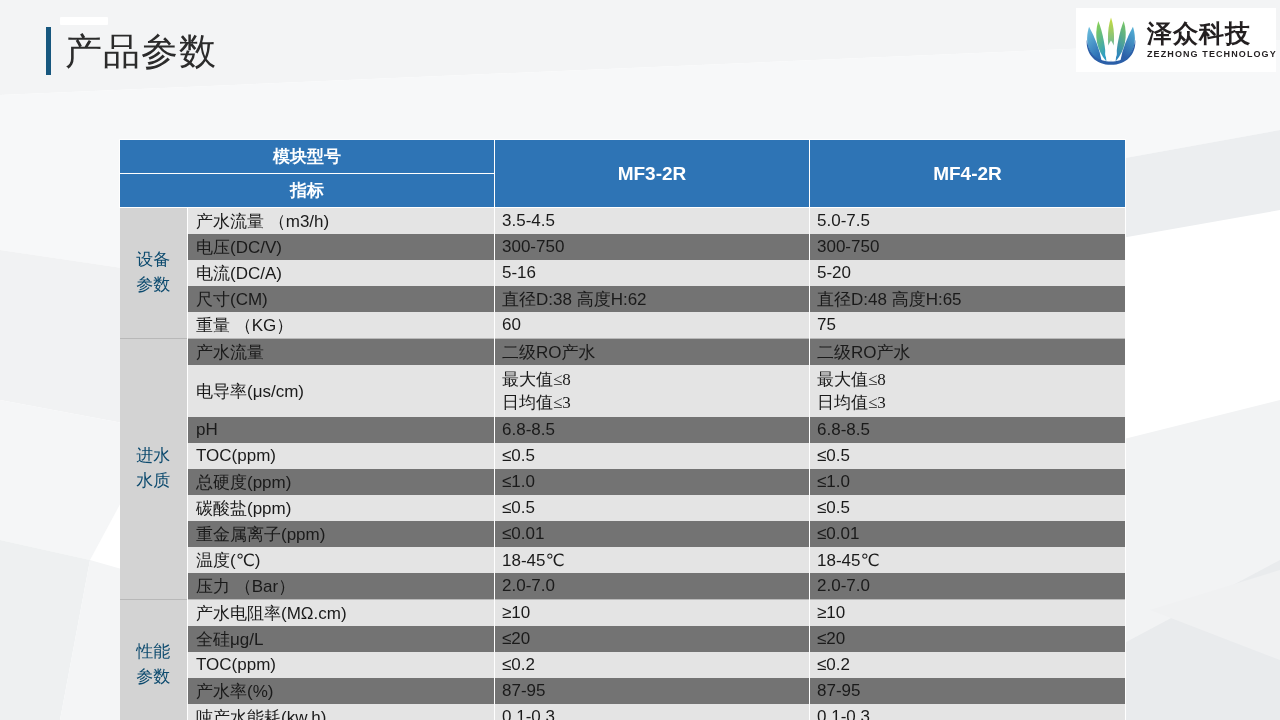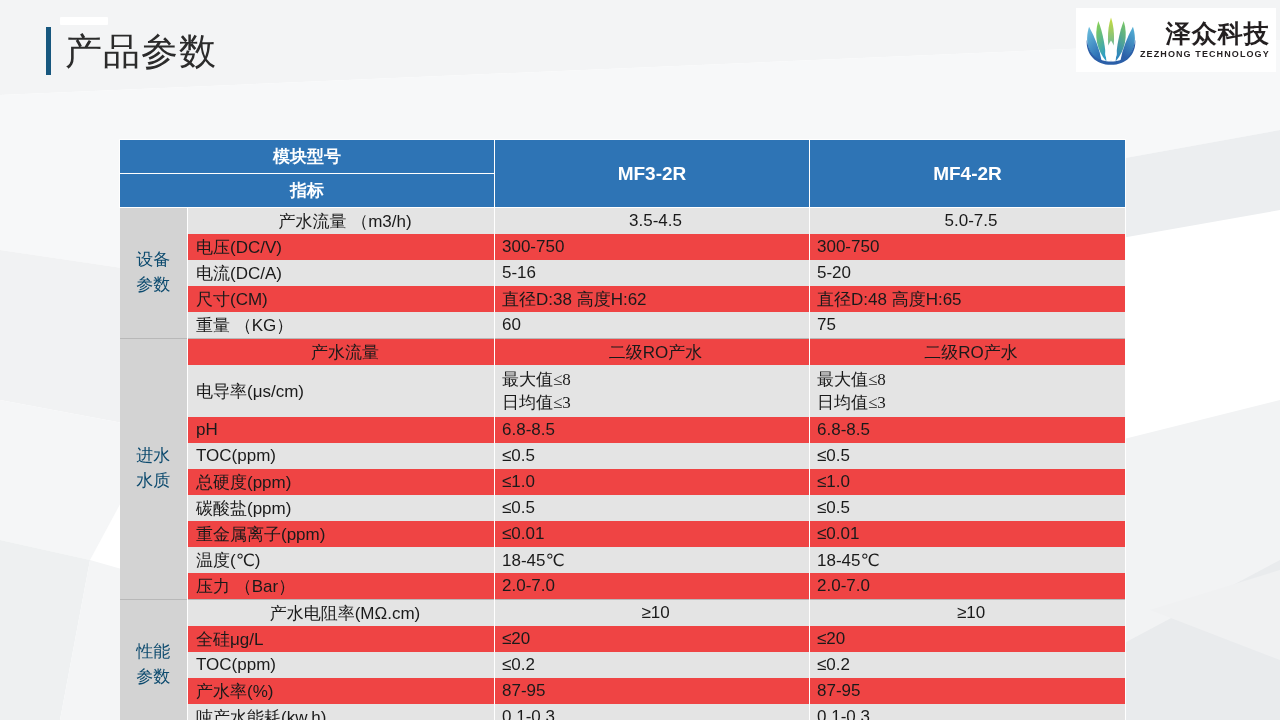--- a/index.html
+++ b/index.html
@@ -65,21 +65,21 @@
     position: absolute;
     right: 12px; top: 8px;
     width: 200px; height: 64px;
     background: #ffffff;
     display: flex;
     align-items: center;
     padding-left: 6px;
     box-sizing: border-box;
   }
   #logo-mark { width: 58px; height: 52px; flex: none; }
-  #logo-text { margin-left: 0; line-height: 1; text-align: right; }
+  #logo-text { margin-left: 7px; line-height: 1; }
   #logo-cn {
     font-size: 25px;
     font-weight: bold;
     color: #231f20;
     letter-spacing: 1px;
     white-space: nowrap;
   }
   #logo-en {
     font-size: 9px;
     font-weight: bold;
@@ -140,26 +140,26 @@
   
   .val {
     font-size: 17px;
     color: #1a1a1a;
     padding-left: 7px !important;
     border-right: 1px solid #ffffff;
   }
   .val .line2 { display: block; font-family: Liberation Serif, serif; }
 
   tr.row-a .metric, tr.row-a .val { background: #e4e4e4; }
-  tr.row-b .metric, tr.row-b .val { background: #ef4444; }
+  tr.row-b .metric, tr.row-b .val { background: #737373; }
 
   tr.data-row td { height: 26px; }
   tr.tall-row td { height: 52px; }
 
-  tr.sec-start td { border-top: 1px solid #b8b8b8; text-align: center; }
+  tr.sec-start td { border-top: 1px solid #b8b8b8; }
 
   .col-metric { width: 307px; }
   .col-v1 { width: 315px; }
   .col-v2 { width: 316px; }
 </style>
 </head>
 <body>
 
 <svg id="slide-bg" viewBox="0 0 1280 720" preserveAspectRatio="none">
   <rect x="0" y="0" width="1280" height="720" fill="#ffffff"></rect>

